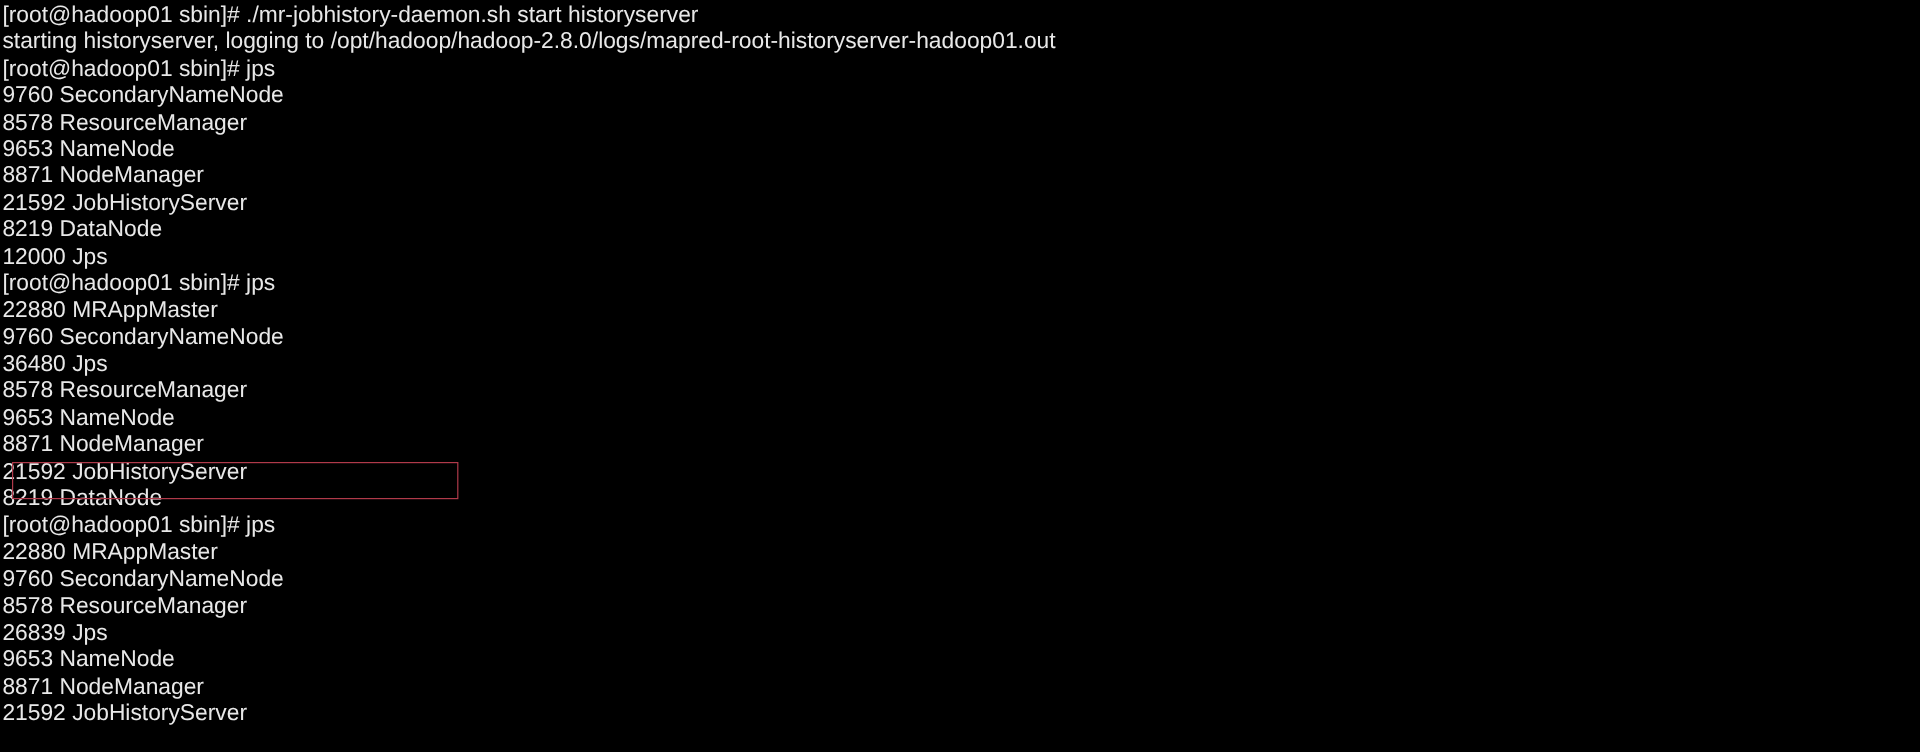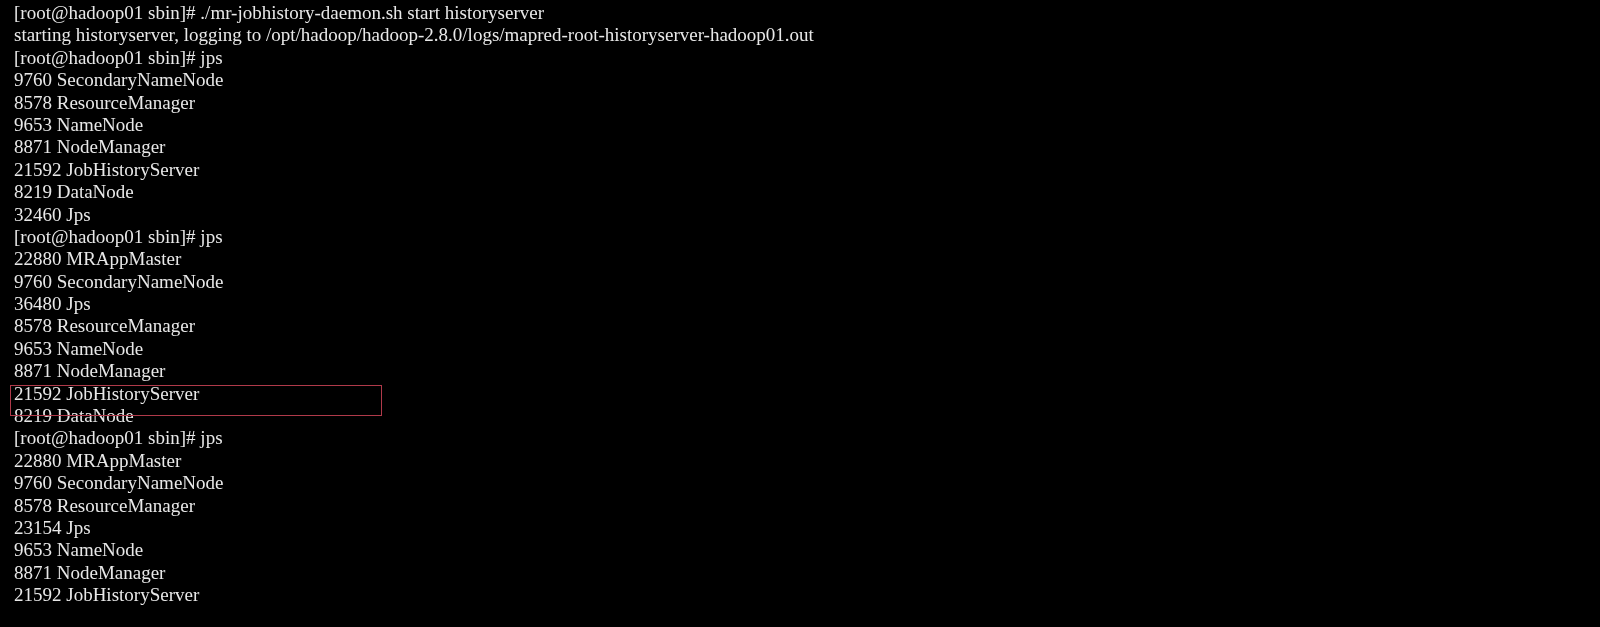--- a/index.html
+++ b/index.html
@@ -8,25 +8,25 @@
     padding: 0;
     background: #000000;
   }
 
   #terminal {
     position: relative;
     width: 1600px;
     height: 627px;
     background: #000000;
     overflow: hidden;
-    font-family: Liberation Serif, serif;
+    font-family: Liberation Sans, sans-serif;
     font-size: 19px;
     line-height: 22.4px;
     color: #e8e8e8;
-    padding: 2px 0 0 14px;
+    padding: 2px 0 0 2px;
     box-sizing: border-box;
     -webkit-font-smoothing: none;
   }
 
   .term-line {
     white-space: pre;
     height: 22.4px;
     letter-spacing: 0px;
     font-variant-ligatures: none;
   }
@@ -50,33 +50,33 @@
   <div id="terminal-output">
       <div class="term-line">[root@hadoop01 sbin]# ./mr-jobhistory-daemon.sh start historyserver</div>
       <div class="term-line">starting historyserver, logging to /opt/hadoop/hadoop-2.8.0/logs/mapred-root-historyserver-hadoop01.out</div>
       <div class="term-line">[root@hadoop01 sbin]# jps</div>
       <div class="term-line">9760 SecondaryNameNode</div>
       <div class="term-line">8578 ResourceManager</div>
       <div class="term-line">9653 NameNode</div>
       <div class="term-line">8871 NodeManager</div>
       <div class="term-line">21592 JobHistoryServer</div>
       <div class="term-line">8219 DataNode</div>
-      <div class="term-line">32460 Jps</div>
+      <div class="term-line">12000 Jps</div>
       <div class="term-line">[root@hadoop01 sbin]# jps</div>
       <div class="term-line">22880 MRAppMaster</div>
       <div class="term-line">9760 SecondaryNameNode</div>
       <div class="term-line">36480 Jps</div>
       <div class="term-line">8578 ResourceManager</div>
       <div class="term-line">9653 NameNode</div>
       <div class="term-line">8871 NodeManager</div>
       <div class="term-line">21592 JobHistoryServer</div>
       <div class="term-line">8219 DataNode</div>
       <div class="term-line">[root@hadoop01 sbin]# jps</div>
       <div class="term-line">22880 MRAppMaster</div>
       <div class="term-line">9760 SecondaryNameNode</div>
       <div class="term-line">8578 ResourceManager</div>
-      <div class="term-line">23154 Jps</div>
+      <div class="term-line">26839 Jps</div>
       <div class="term-line">9653 NameNode</div>
       <div class="term-line">8871 NodeManager</div>
       <div class="term-line">21592 JobHistoryServer</div>
     </div>
   <div id="annotation-box" style="border-color: rgb(176, 58, 74);"></div>
 </div>
 
 </body></html>

